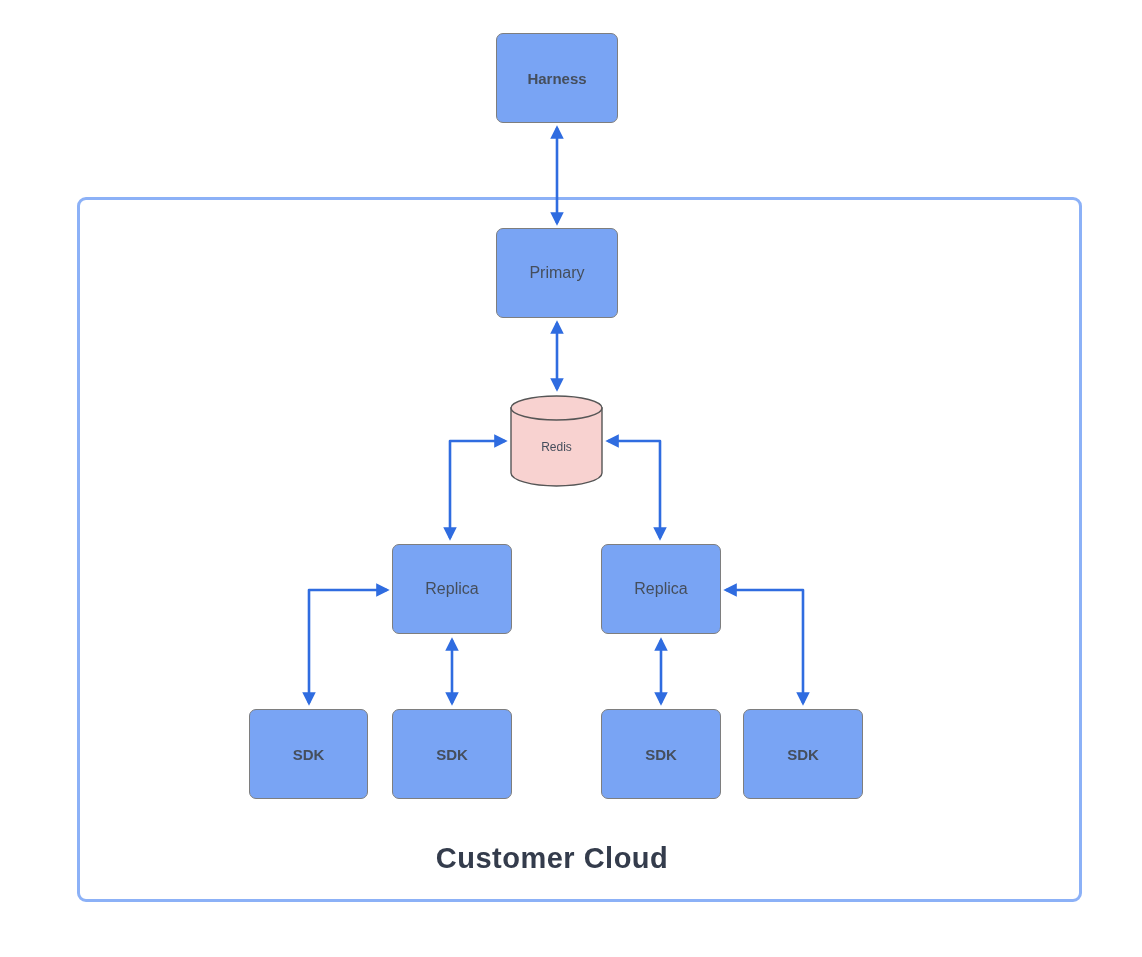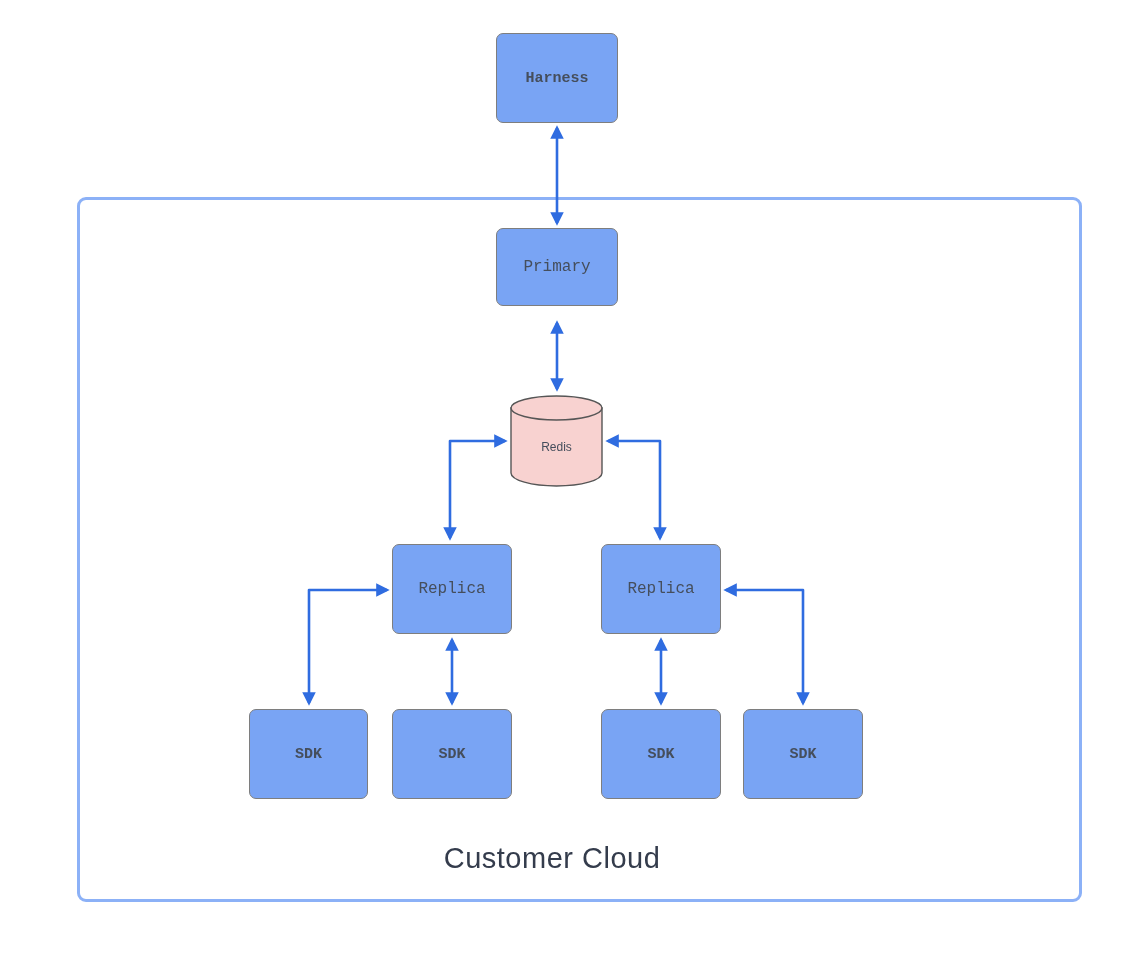--- a/index.html
+++ b/index.html
@@ -35,35 +35,34 @@
     border-radius: 9px;
     background: transparent;
   }
   .cloud-title {
     position: absolute;
     left: 0;
     top: 842px;
     width: 1104px;
     text-align: center;
     font-size: 29px;
-    font-weight: normal;
+    font-weight: bold;
     letter-spacing: 0.5px;
     color: var(--title-text);
   }
   .node {
     position: absolute;
     background: var(--node-fill);
     border: 1px solid var(--node-border);
     border-radius: 7px;
     display: flex;
     align-items: center;
     justify-content: center;
     color: var(--label-text);
     font-size: 16px;
-    font-family: Liberation Mono, monospace;
   }
   .node.bold { font-weight: bold; font-size: 15px; }
   .node-cyl {
     position: absolute;
     display: flex;
     align-items: center;
     justify-content: center;
     color: var(--label-text);
     font-size: 12px;
   }
@@ -90,21 +89,21 @@
 
 <div class="canvas">
 
   <div class="cloud-container"></div>
   <div class="cloud-title">Customer Cloud</div>
 
   <div class="node bold" style="left:496px;top:33px;width:122px;height:90px">
     <span class="node-label">Harness</span>
   </div>
 
-  <div class="node" style="left:496px;top:228px;width:122px;height:78px">
+  <div class="node" style="left:496px;top:228px;width:122px;height:90px">
     <span class="node-label">Primary</span>
   </div>
 
   <div class="node-cyl" style="left:509px;top:394px;width:95px;height:94px">
     <svg width="95" height="94" viewBox="0 0 95 94">
       <path class="cyl-body" d="M2,14 L2,79 A45.5,13 0 0 0 93,79 L93,14 Z"></path>
       <ellipse class="cyl-body" cx="47.5" cy="14" rx="45.5" ry="12"></ellipse>
     </svg>
     <span class="node-label">Redis</span>
   </div>

